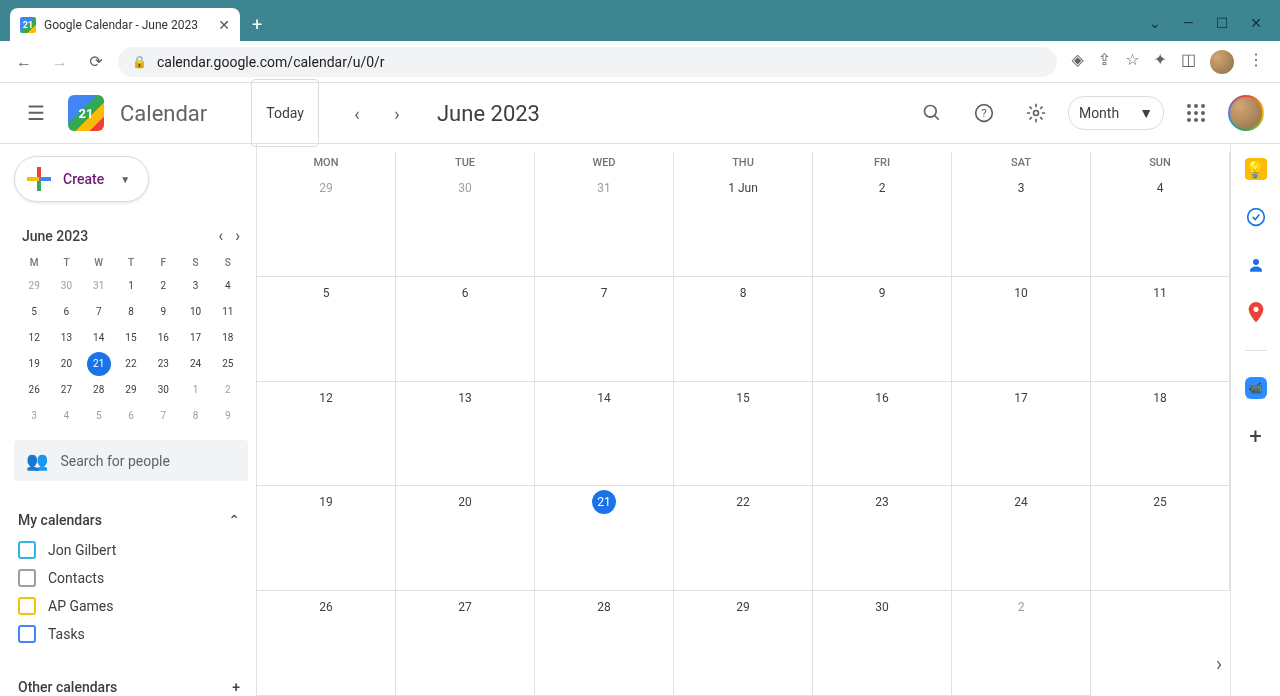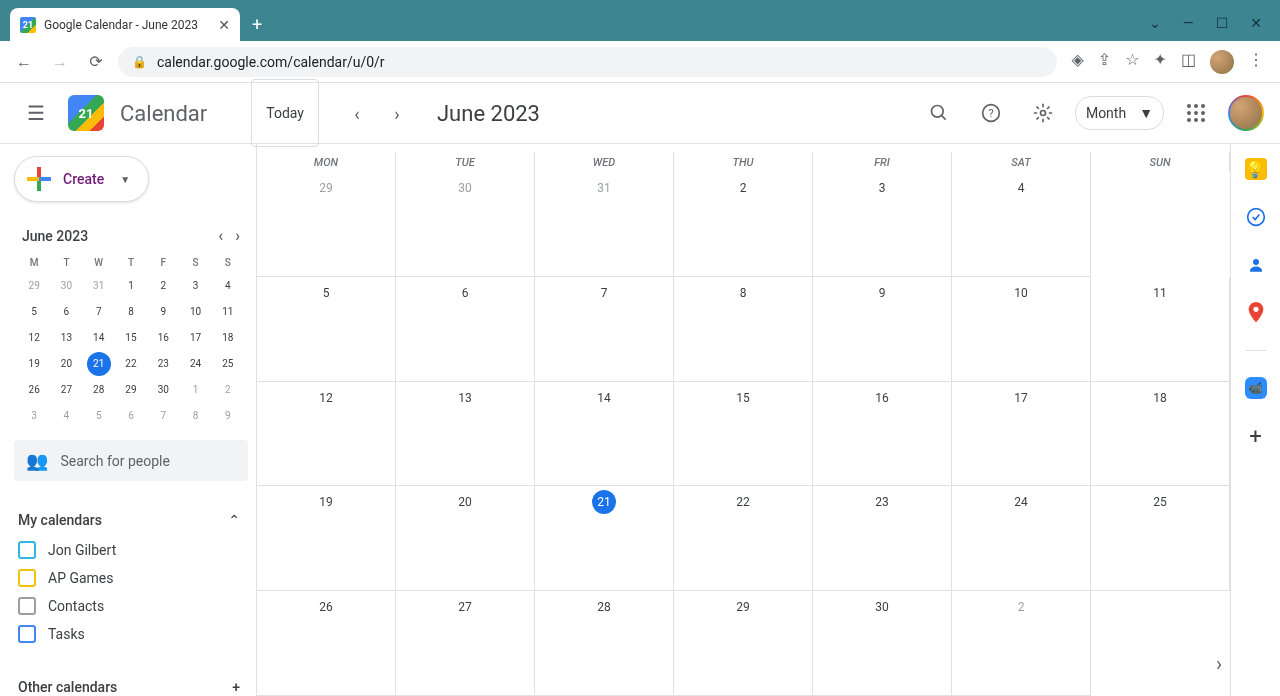--- a/index.html
+++ b/index.html
@@ -27,21 +27,21 @@
   
   .cal-header { height: 61px; display:flex; align-items:center; padding: 0 16px; border-bottom:1px solid #e0e0e0; gap:8px;}
   .hamburger { width:40px; height:40px; display:flex; align-items:center; justify-content:center; cursor:pointer; color:#5f6368; font-size:20px;}
   .logo-box { width:36px; height:36px; background:linear-gradient(135deg,#4285f4 0 40%,#34a853 40% 60%,#fbbc05 60% 80%,#ea4335 80%); border-radius:6px; display:flex; align-items:center; justify-content:center; color:#fff; font-weight:bold; font-size:13px; margin-left:4px;}
   .logo-text { font-size:22px; color:#5f6368; margin-left:8px; margin-right:36px;}
   .today-btn { border:1px solid #dadce0; border-radius:4px; padding:25px 14px; font-size:14px; color:#3c4043; cursor:pointer; margin-right:14px;}
   .arrow-btn { width:32px; height:32px; display:flex; align-items:center; justify-content:center; color:#5f6368; cursor:pointer; border-radius:50%; font-size:18px;}
   .period-label { font-size:22px; color:#3c4043; margin-left:16px;}
   .header-right { margin-left:auto; display:flex; align-items:center; gap:12px;}
   .hdr-icon { width:40px; height:40px; display:flex; align-items:center; justify-content:center; color:#5f6368; cursor:pointer; font-size:20px; border-radius:50%;}
-  .view-select { border:1px solid #dadce0; border-radius:16px; padding:8px 10px; font-size:14px; color:#3c4043; cursor:pointer; display:flex; align-items:center; gap:13px;}
+  .view-select { border:1px solid #dadce0; border-radius:16px; padding:8px 10px; font-size:14px; color:#3c4043; cursor:pointer; display:flex; align-items:center; gap:20px;}
   .apps-grid { width:40px; height:40px; display:flex; align-items:center; justify-content:center; cursor:pointer;}
   .apps-dots { width:18px; height:18px; display:grid; grid-template-columns:repeat(3,4px); grid-template-rows:repeat(3,4px); gap:3px;}
   .apps-dots i { background:#5f6368; border-radius:50%;}
   .avatar-ring { width:36px; height:36px; border-radius:50%; padding:2px; background:conic-gradient(#ea4335,#fbbc05,#34a853,#4285f4,#ea4335); cursor:pointer;}
   .avatar-ring div { width:100%; height:100%; border-radius:50%; background:radial-gradient(circle at 30% 30%,#d4a574,#8b6f47);}
 
   
   .main { display:flex; height: calc(696px - 41px - 42px - 61px); }
 
   
@@ -69,21 +69,21 @@
 
   .cal-section { margin-top:27px;}
   .sec-head { display:flex; justify-content:space-between; align-items:center; font-size:14px; color:#3c4043; font-weight:500; padding:4px 8px 8px 4px; cursor:pointer;}
   .cal-item { display:flex; align-items:center; gap:12px; padding:5px 4px; font-size:14px; color:#3c4043; cursor:pointer;}
   .cal-check { width:18px; height:18px; border:2px solid; border-radius:3px;}
 
   
   .grid-wrap { flex:1; display:flex;}
   .calendar-grid { flex:1; border-left:1px solid #e0e0e0;}
   .dow-row { display:grid; grid-template-columns:repeat(7,1fr); height:20px;}
-  .dow-cell { border-right:1px solid #e0e0e0; text-align:center; font-size:11px; color:#70757a; font-weight:500; padding-top:4px;font-style:italic;}
+  .dow-cell { border-right:1px solid #e0e0e0; text-align:center; font-size:11px; color:#70757a; font-weight:500; padding-top:4px;}
   .weeks { display:grid; grid-template-rows:repeat(5,1fr); height:calc(100% - 20px - 8px);}
   .week { display:grid; grid-template-columns:repeat(7,1fr);}
   .day-cell { border-right:1px solid #e0e0e0; border-bottom:1px solid #e0e0e0; text-align:center; padding-top:4px; font-size:12px; color:#3c4043; cursor:pointer;}
   .day-cell.dim { color:#9aa0a6;}
   .day-num { display:inline-block; min-width:24px; height:24px; line-height:24px; border-radius:50%;}
   .day-num.today { background:#1a73e8; color:#fff;}
   .right-rail { width:50px; border-left:1px solid #e0e0e0; display:flex; flex-direction:column; align-items:center; padding-top:14px; gap:26px;}
   .rail-icon { width:22px; height:22px; cursor:pointer; display:flex; align-items:center; justify-content:center; font-size:16px;}
   .rail-keep { background:#fbbc05; border-radius:4px; color:#fff;}
   .rail-tasks { color:#1a73e8;}
@@ -262,26 +262,26 @@
       <div class="sec-head">
         <span>My calendars</span>
         <span>⌃</span>
       </div>
       <div id="cal-list">
           <div class="cal-item">
             <div class="cal-check" style="border-color: rgb(51, 181, 229);"></div>
             <span>Jon Gilbert</span>
           </div>
           <div class="cal-item">
+            <div class="cal-check" style="border-color: rgb(158, 158, 158);"></div>
+            <span>Contacts</span>
+          </div>
+          <div class="cal-item">
             <div class="cal-check" style="border-color: rgb(244, 194, 13);"></div>
             <span>AP Games</span>
-          </div>
-          <div class="cal-item">
-            <div class="cal-check" style="border-color: rgb(158, 158, 158);"></div>
-            <span>Contacts</span>
           </div>
           <div class="cal-item">
             <div class="cal-check" style="border-color: rgb(66, 133, 244);"></div>
             <span>Tasks</span>
           </div>
         </div>
     </div>
 
     <div class="cal-section">
       <div class="sec-head">
@@ -301,20 +301,21 @@
           <div class="dow-cell">THU</div>
           <div class="dow-cell">FRI</div>
           <div class="dow-cell">SAT</div>
           <div class="dow-cell">SUN</div>
         </div>
       <div class="weeks" id="weeks">
           <div class="week">
             <div class="day-cell dim"><span class="day-num">29</span></div>
             <div class="day-cell dim"><span class="day-num">30</span></div>
             <div class="day-cell dim"><span class="day-num">31</span></div>
+            <div class="day-cell"><span class="day-num">1 Jun</span></div>
             <div class="day-cell"><span class="day-num">2</span></div>
             <div class="day-cell"><span class="day-num">3</span></div>
             <div class="day-cell"><span class="day-num">4</span></div>
           </div>
           <div class="week">
             <div class="day-cell"><span class="day-num">5</span></div>
             <div class="day-cell"><span class="day-num">6</span></div>
             <div class="day-cell"><span class="day-num">7</span></div>
             <div class="day-cell"><span class="day-num">8</span></div>
             <div class="day-cell"><span class="day-num">9</span></div>

